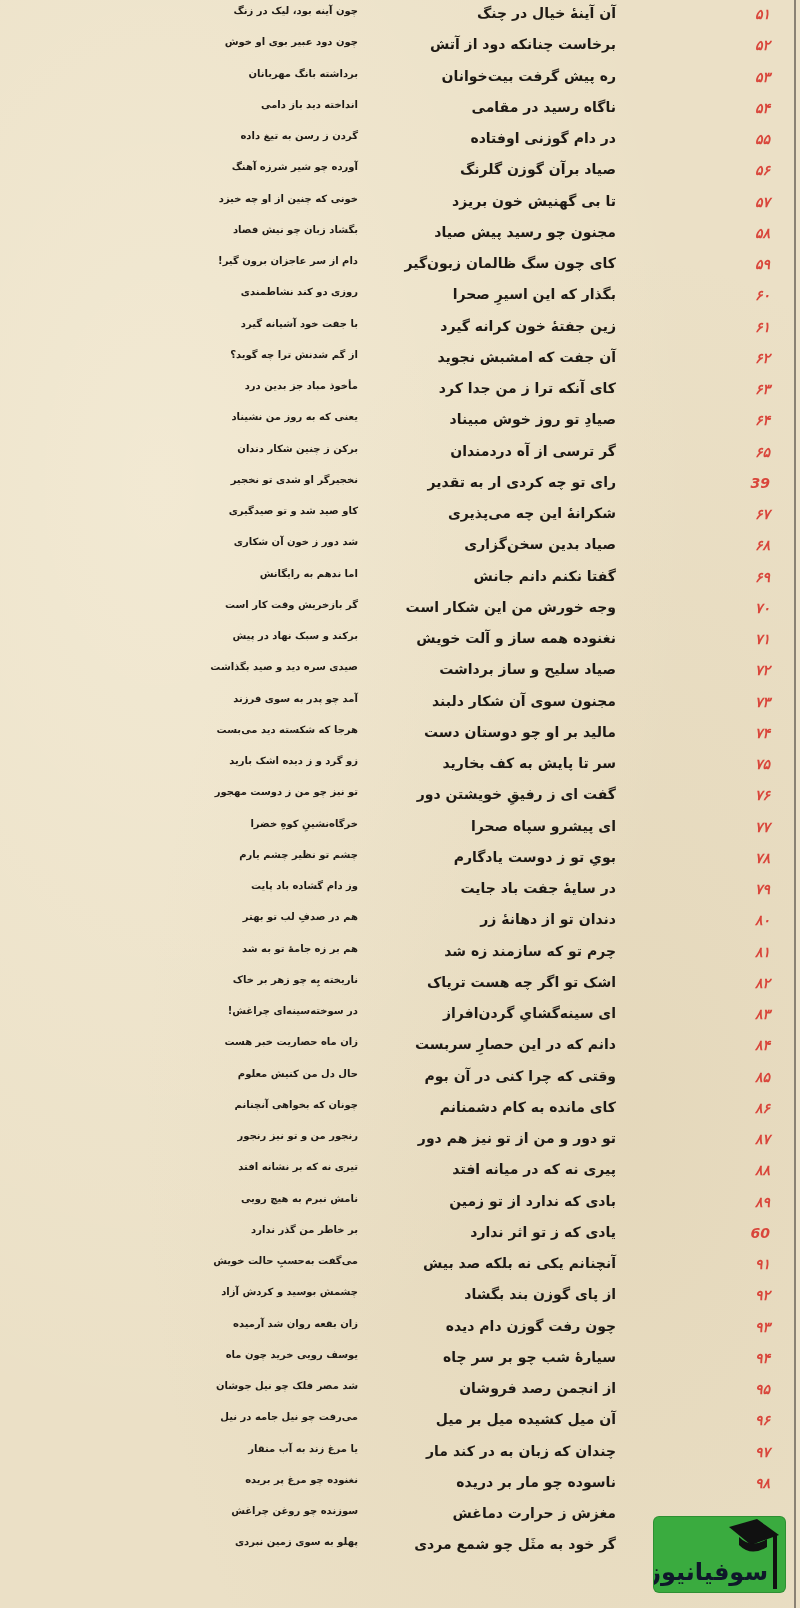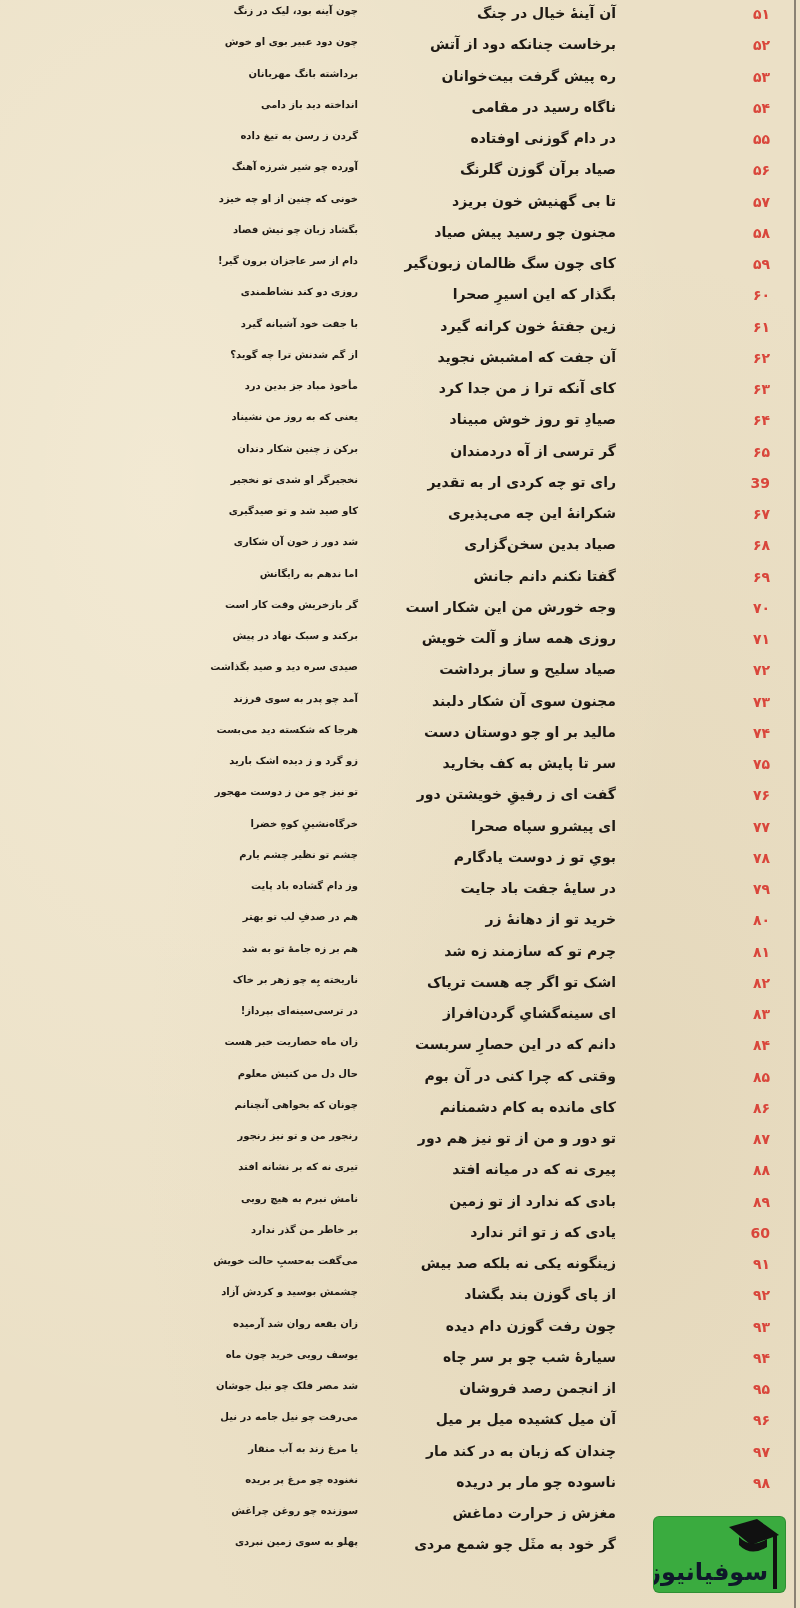--- a/index.html
+++ b/index.html
@@ -37,20 +37,21 @@
   }
   .num {
     position: absolute;
     right: 26px;
     top: 4px;
     width: 40px;
     text-align: right;
     color: #d9463b;
     font-size: 14px;
     font-weight: bold;
+    font-style: italic;
   }
   .hem1 {
     position: absolute;
     right: 180px;
     top: 3px;
     width: 260px;
     text-align: right;
     color: #1f1a14;
     font-size: 14px;
     font-weight: bold;
@@ -198,21 +199,21 @@
         <span class="hem1">گفتا نکنم دانم جانش</span>
         <span class="hem2">اما ندهم به رایگانش</span>
       </div>
       <div class="row" style="top: 595.75px;">
         <span class="num">۷۰</span>
         <span class="hem1">وجه خورش من این شکار است</span>
         <span class="hem2">گر بازخریش وقت کار است</span>
       </div>
       <div class="row" style="top: 627px;">
         <span class="num">۷۱</span>
-        <span class="hem1">روزی همه ساز و آلت خویش</span>
+        <span class="hem1">نغنوده همه ساز و آلت خویش</span>
         <span class="hem2">برکند و سبک نهاد در پیش</span>
       </div>
       <div class="row" style="top: 658.25px;">
         <span class="num">۷۲</span>
         <span class="hem1">صیاد سلیح و ساز برداشت</span>
         <span class="hem2">صیدی سره دید و صید بگذاشت</span>
       </div>
       <div class="row" style="top: 689.5px;">
         <span class="num">۷۳</span>
         <span class="hem1">مجنون سوی آن شکار دلبند</span>
@@ -243,37 +244,37 @@
         <span class="hem1">بویِ تو ز دوست یادگارم</span>
         <span class="hem2">چشم تو نظیر چشم یارم</span>
       </div>
       <div class="row" style="top: 877px;">
         <span class="num">۷۹</span>
         <span class="hem1">در سایهٔ جفت باد جایت</span>
         <span class="hem2">وز دام گشاده باد پایت</span>
       </div>
       <div class="row" style="top: 908.25px;">
         <span class="num">۸۰</span>
-        <span class="hem1">خرید تو از دهانهٔ زر</span>
+        <span class="hem1">دندان تو از دهانهٔ زر</span>
         <span class="hem2">هم در صدفِ لب تو بهتر</span>
       </div>
       <div class="row" style="top: 939.5px;">
         <span class="num">۸۱</span>
         <span class="hem1">چرم تو که سازمند زه شد</span>
         <span class="hem2">هم بر زه جامهٔ تو به شد</span>
       </div>
       <div class="row" style="top: 970.75px;">
         <span class="num">۸۲</span>
         <span class="hem1">اشک تو اگر چه هست تریاک</span>
         <span class="hem2">ناریخته بِه چو زهر بر خاک</span>
       </div>
       <div class="row" style="top: 1002px;">
         <span class="num">۸۳</span>
         <span class="hem1">ای سینه‌گشایِ گردن‌افراز</span>
-        <span class="hem2">در ترسی‌سینه‌ای بپرداز!</span>
+        <span class="hem2">در سوخته‌سینه‌ای چراغش!</span>
       </div>
       <div class="row" style="top: 1033.25px;">
         <span class="num">۸۴</span>
         <span class="hem1">دانم که در این حصارِ سربست</span>
         <span class="hem2">زان ماه حصاریت خبر هست</span>
       </div>
       <div class="row" style="top: 1064.5px;">
         <span class="num">۸۵</span>
         <span class="hem1">وقتی که چرا کنی در آن بوم</span>
         <span class="hem2">حال دل من کنیش معلوم</span>
@@ -298,21 +299,21 @@
         <span class="hem1">بادی که ندارد از تو زمین</span>
         <span class="hem2">نامش نبرم به هیچ رویی</span>
       </div>
       <div class="row" style="top: 1220.75px;">
         <span class="num">60</span>
         <span class="hem1">یادی که ز تو اثر ندارد</span>
         <span class="hem2">بر خاطر من گذر ندارد</span>
       </div>
       <div class="row" style="top: 1252px;">
         <span class="num">۹۱</span>
-        <span class="hem1">زینگونه یکی نه بلکه صد بیش</span>
+        <span class="hem1">آنچنانم یکی نه بلکه صد بیش</span>
         <span class="hem2">می‌گفت به‌حسبِ حالت خویش</span>
       </div>
       <div class="row" style="top: 1283.25px;">
         <span class="num">۹۲</span>
         <span class="hem1">از پای گوزن بند بگشاد</span>
         <span class="hem2">چشمش بوسید و کردش آزاد</span>
       </div>
       <div class="row" style="top: 1314.5px;">
         <span class="num">۹۳</span>
         <span class="hem1">چون رفت گوزن دام دیده</span>

